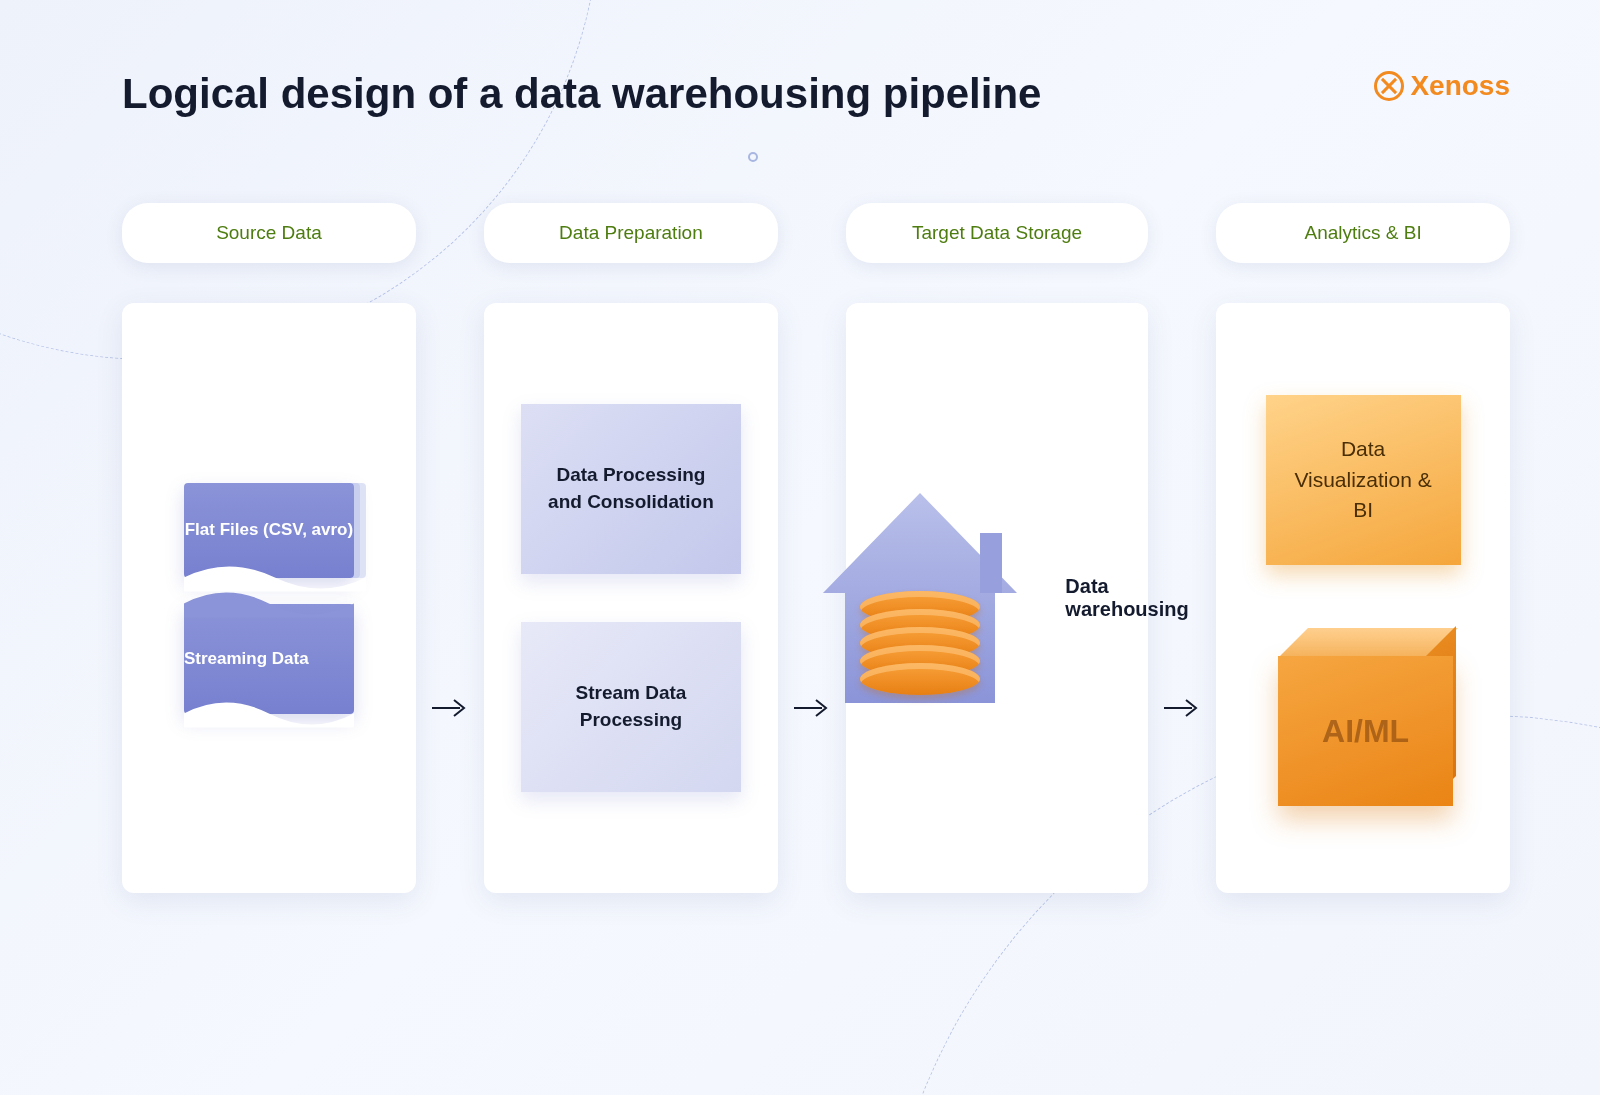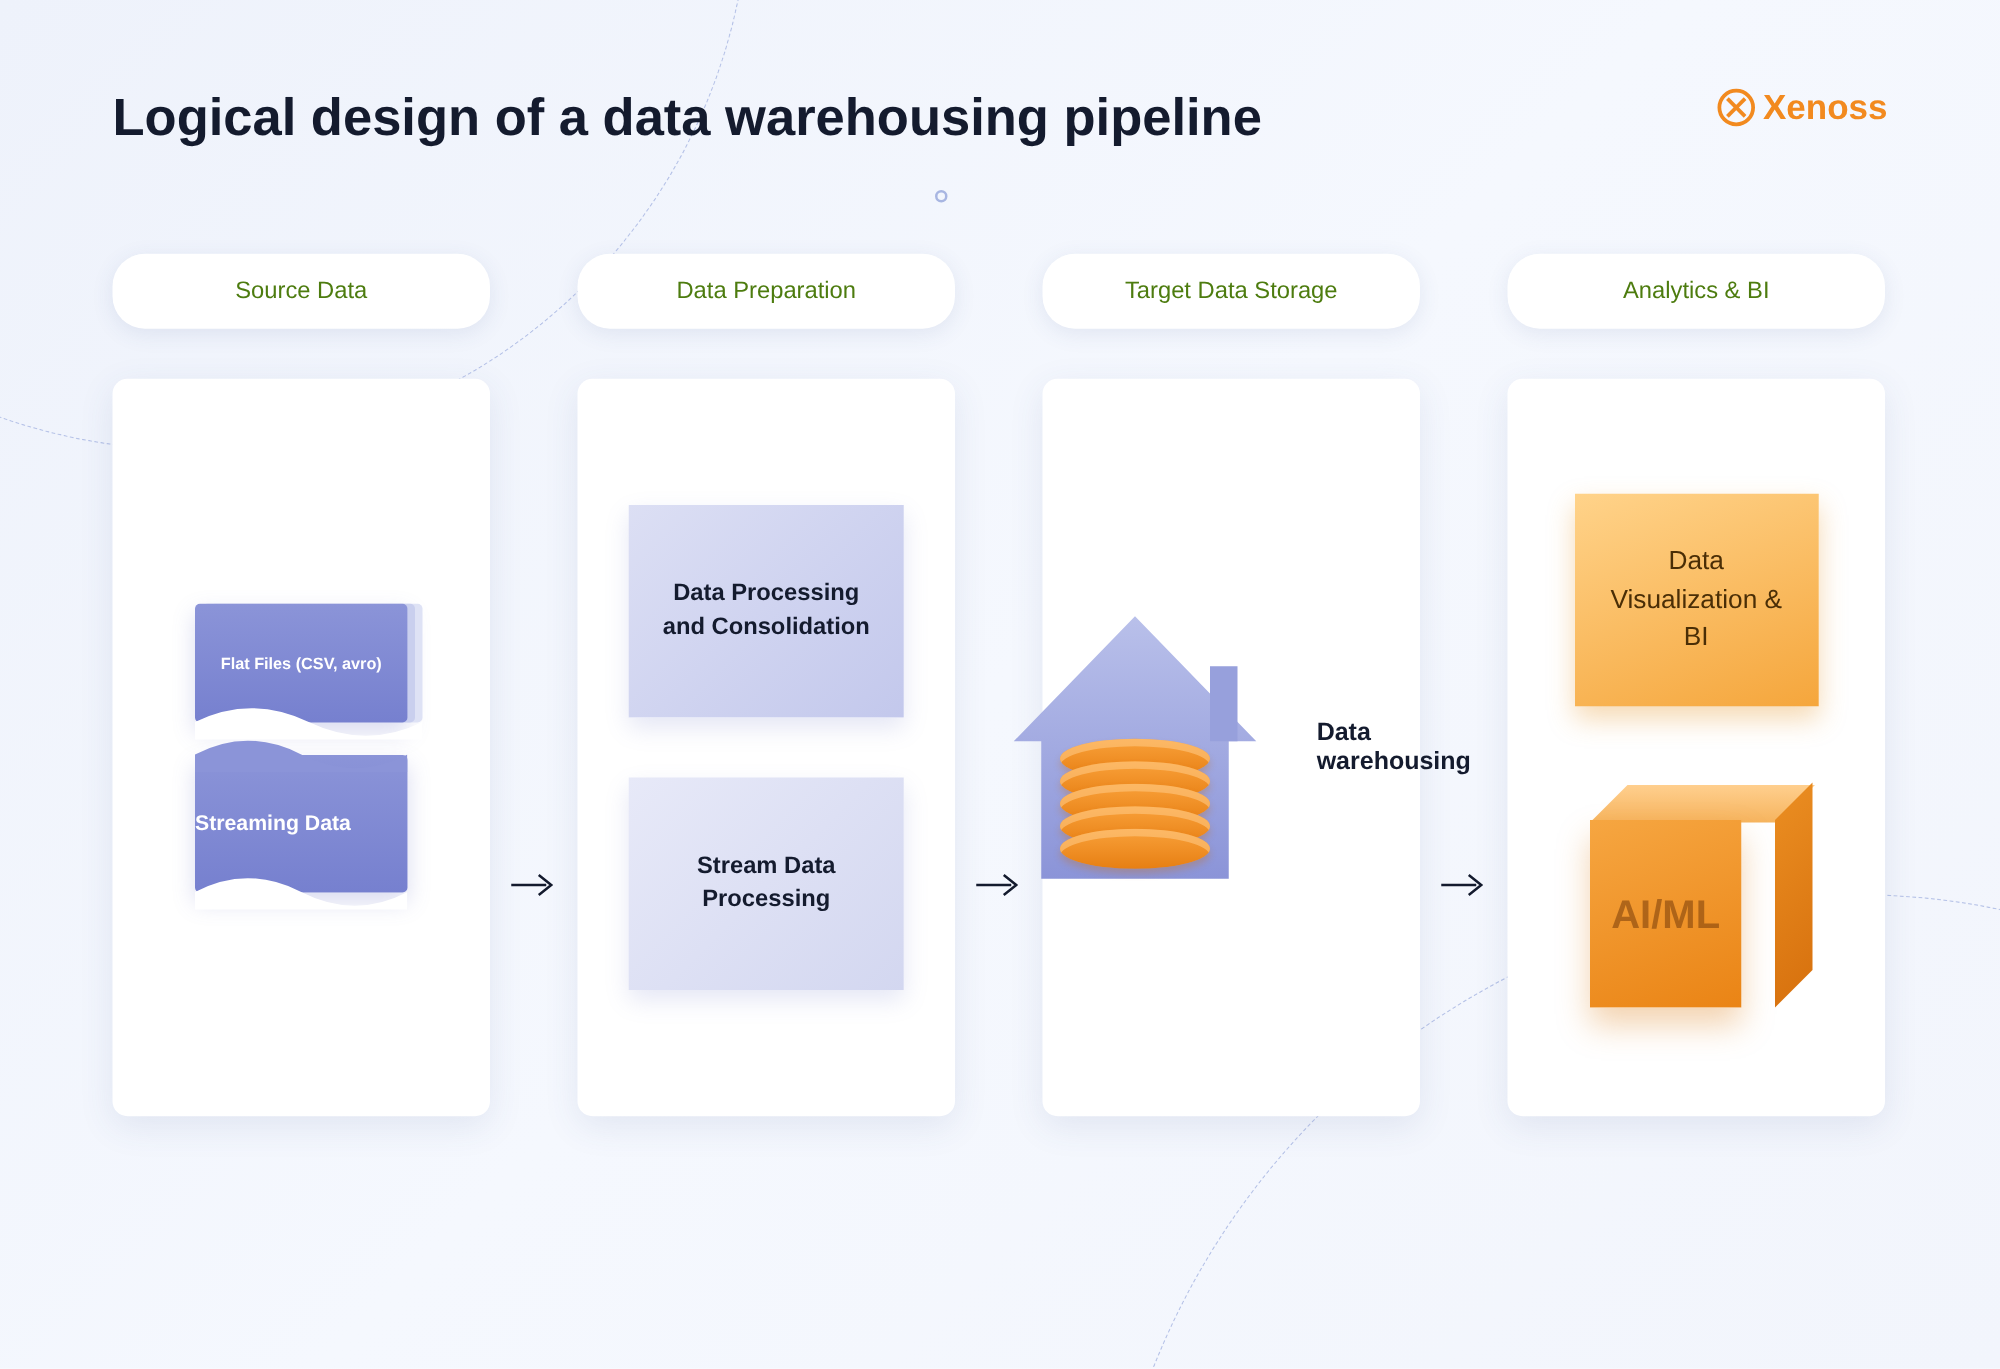--- a/index.html
+++ b/index.html
@@ -22,20 +22,21 @@
     position: absolute;
     width: 10px; height: 10px;
     border: 2px solid #a8b6e2;
     border-radius: 50%;
     background: transparent;
     pointer-events: none;
   }
   .page {
     position: relative;
     padding: 70px 90px 40px 90px;
+    margin-left: 32px;
   }
   .header {
     display: flex;
     justify-content: space-between;
     align-items: flex-start;
   }
   .title {
     font-size: 42px;
     font-weight: 700;
     color: #141b2e;
@@ -129,21 +130,21 @@
   }
   .cyl-top {
     position: absolute; top: -12px; left: 0;
     width: 150px; height: 36px;
     background: linear-gradient(180deg,#b7bfe9,#9aa3df);
     border-radius: 50%;
   }
   .wavefile {
     width: 170px; height: 95px;
     background: linear-gradient(180deg,#8b94d8,#7680cf);
-    color: #fff; font-weight: 700; font-size: 13px; text-align: center;
+    color: #fff; font-weight: 700; font-size: 17px; text-align: center;
     display: flex; align-items: center; justify-content: center;
     position: relative;
     box-shadow: 6px 0 0 #c9cfee, 12px 0 0 #dee2f5, 0 8px 18px rgba(110,120,200,0.25);
     border-radius: 4px;
   }
   .wavefile::after {
     content:"";
     position:absolute; left:0; right:-12px; bottom:-14px; height:28px;
     background:#fff;
     clip-path: path("M0 14 Q 45 -8 91 14 T 182 14 L 182 28 L 0 28 Z");
@@ -208,21 +209,21 @@
     box-shadow: 0 10px 20px rgba(230,150,40,0.35);
   }
   .cube-wrap { perspective: 800px; margin-top: 20px;}
   .cube {
     width: 170px; height: 170px; position: relative;
   }
   .cube-face {
     position:absolute; 
   }
   .cube-front {
-    width:121px; height:150px; left:0; top:25px;
+    width:175px; height:150px; left:0; top:25px;
     background: linear-gradient(160deg,#f6a641,#ea8415);
     display:flex; align-items:center; justify-content:center;
     color: rgba(120,60,10,0.55); font-weight:900; font-size:32px;
     box-shadow: 0 14px 24px rgba(220,130,30,0.35);
   }
   .cube-top {
     width:150px; height:30px; left:15px; top:-3px;
     background: linear-gradient(180deg,#ffcf8e,#f6b45e);
     transform: skewX(-45deg);
   }

